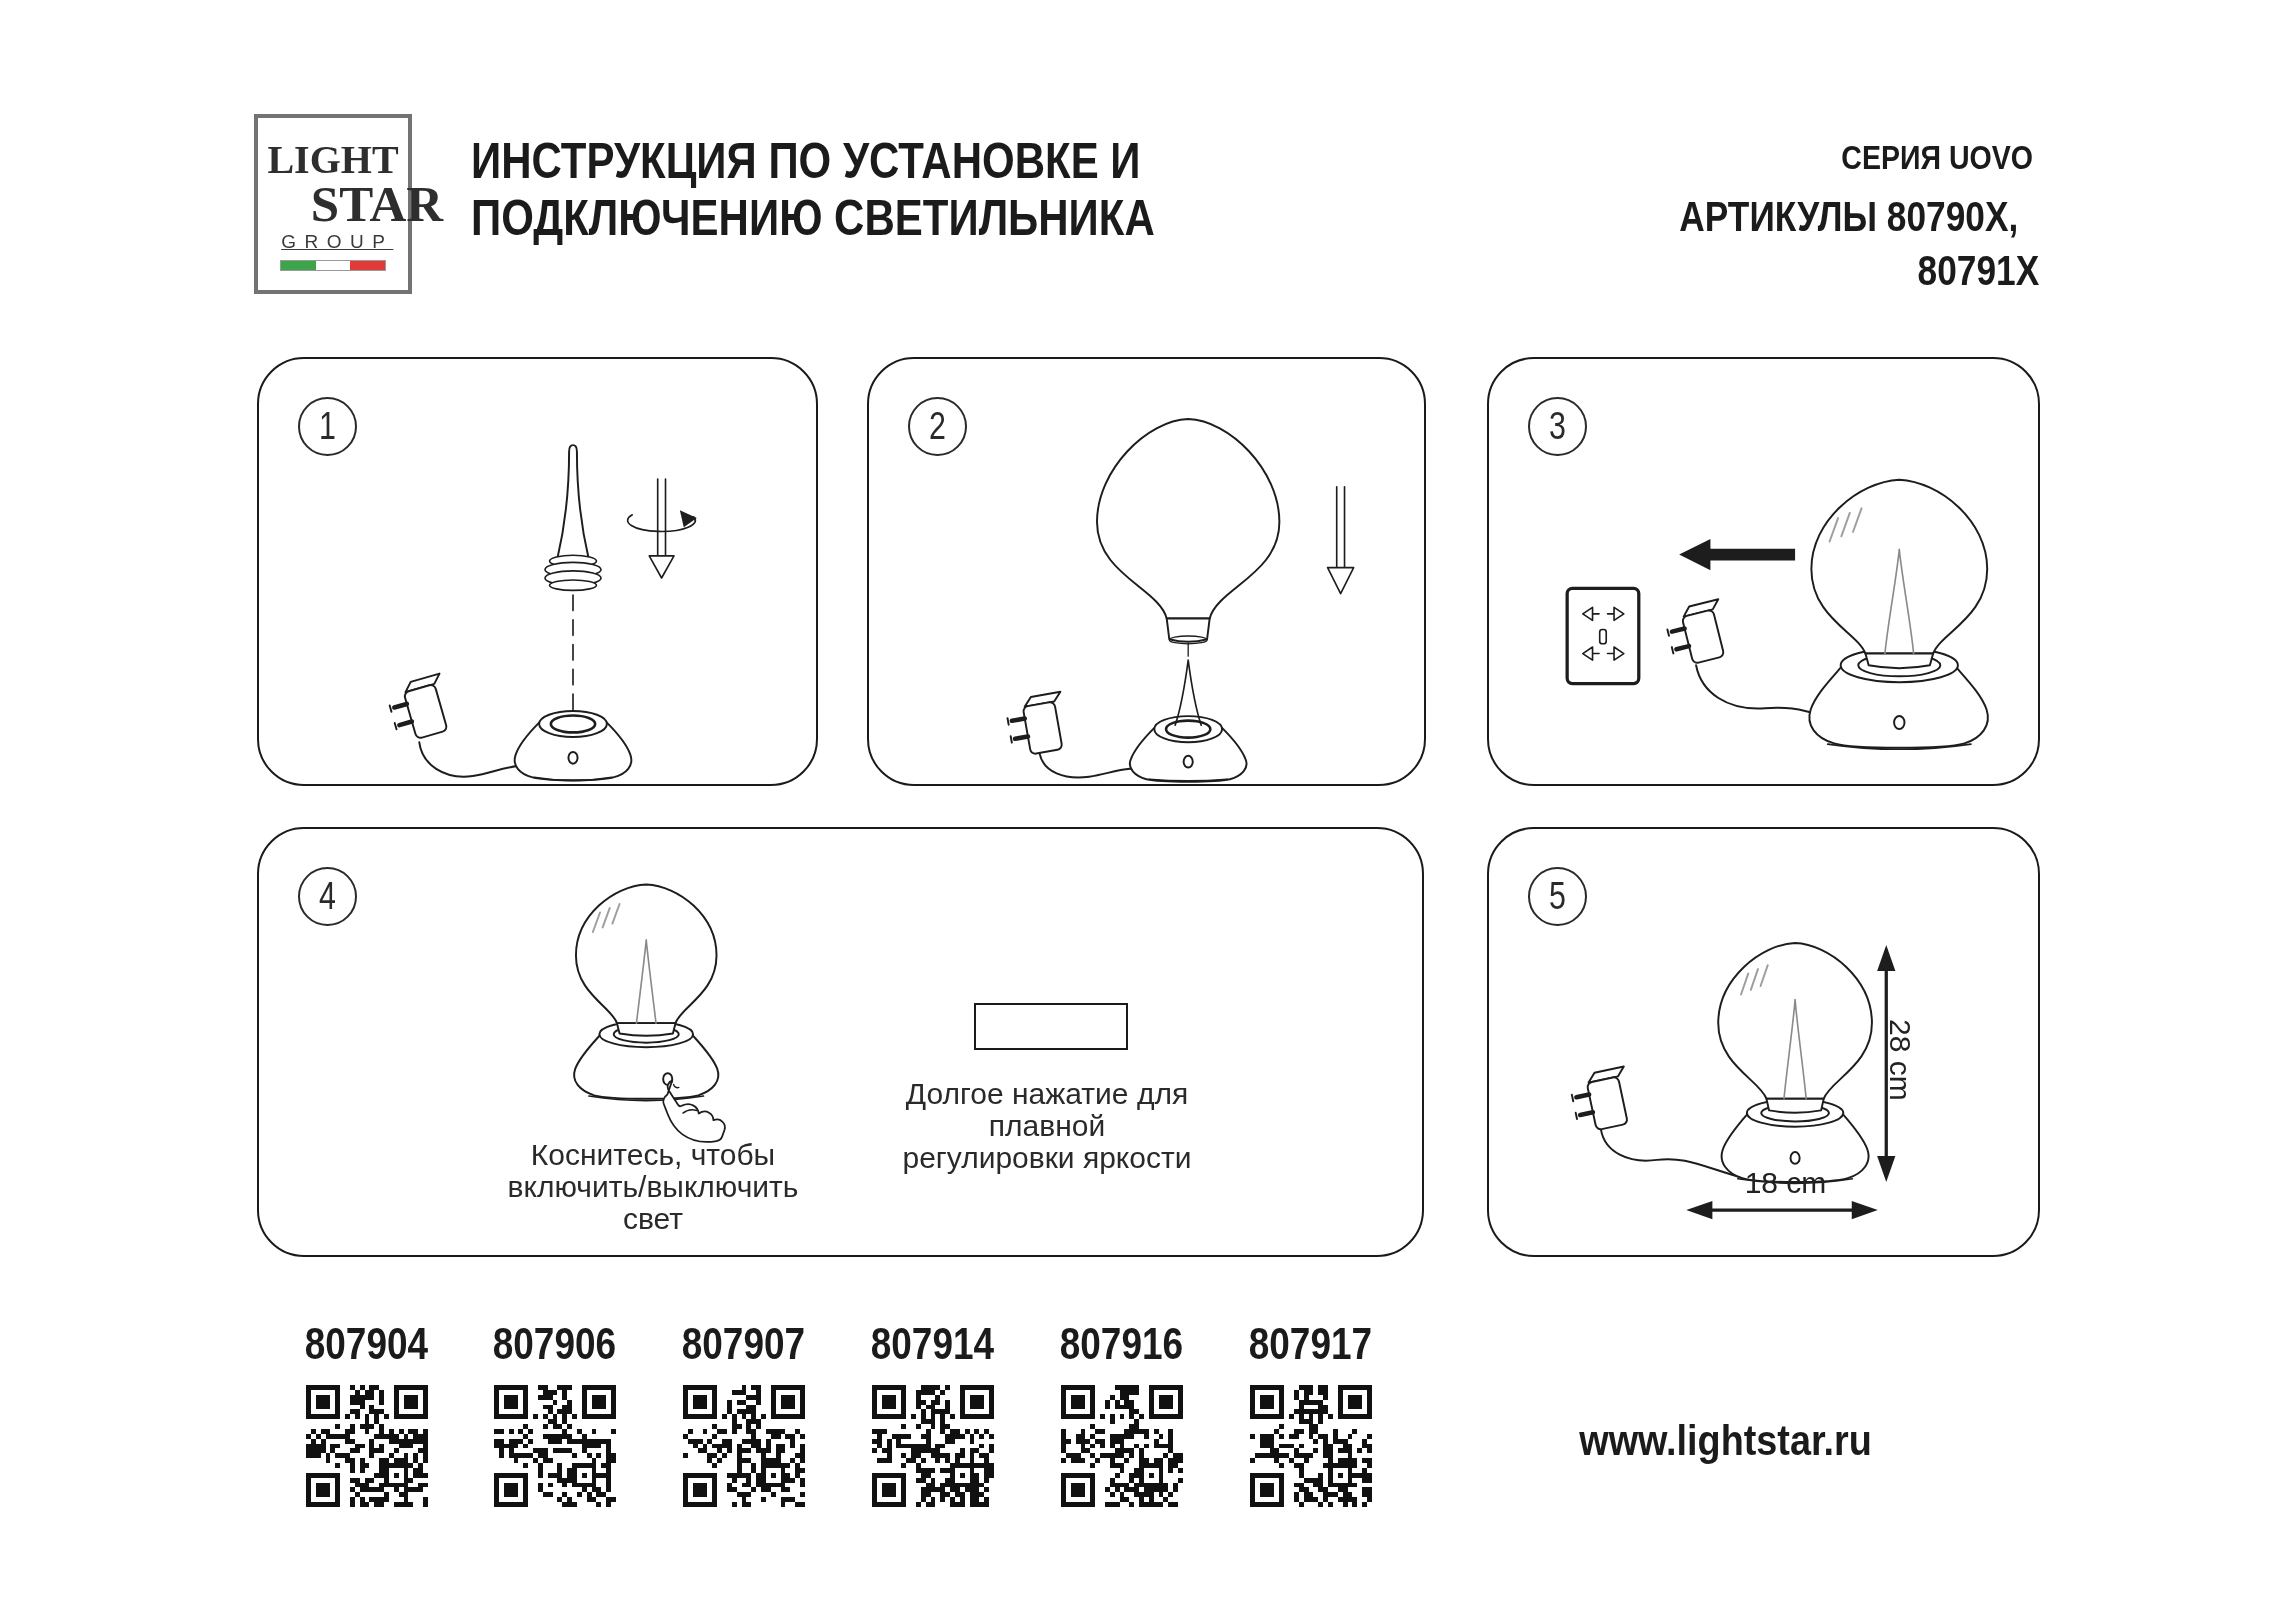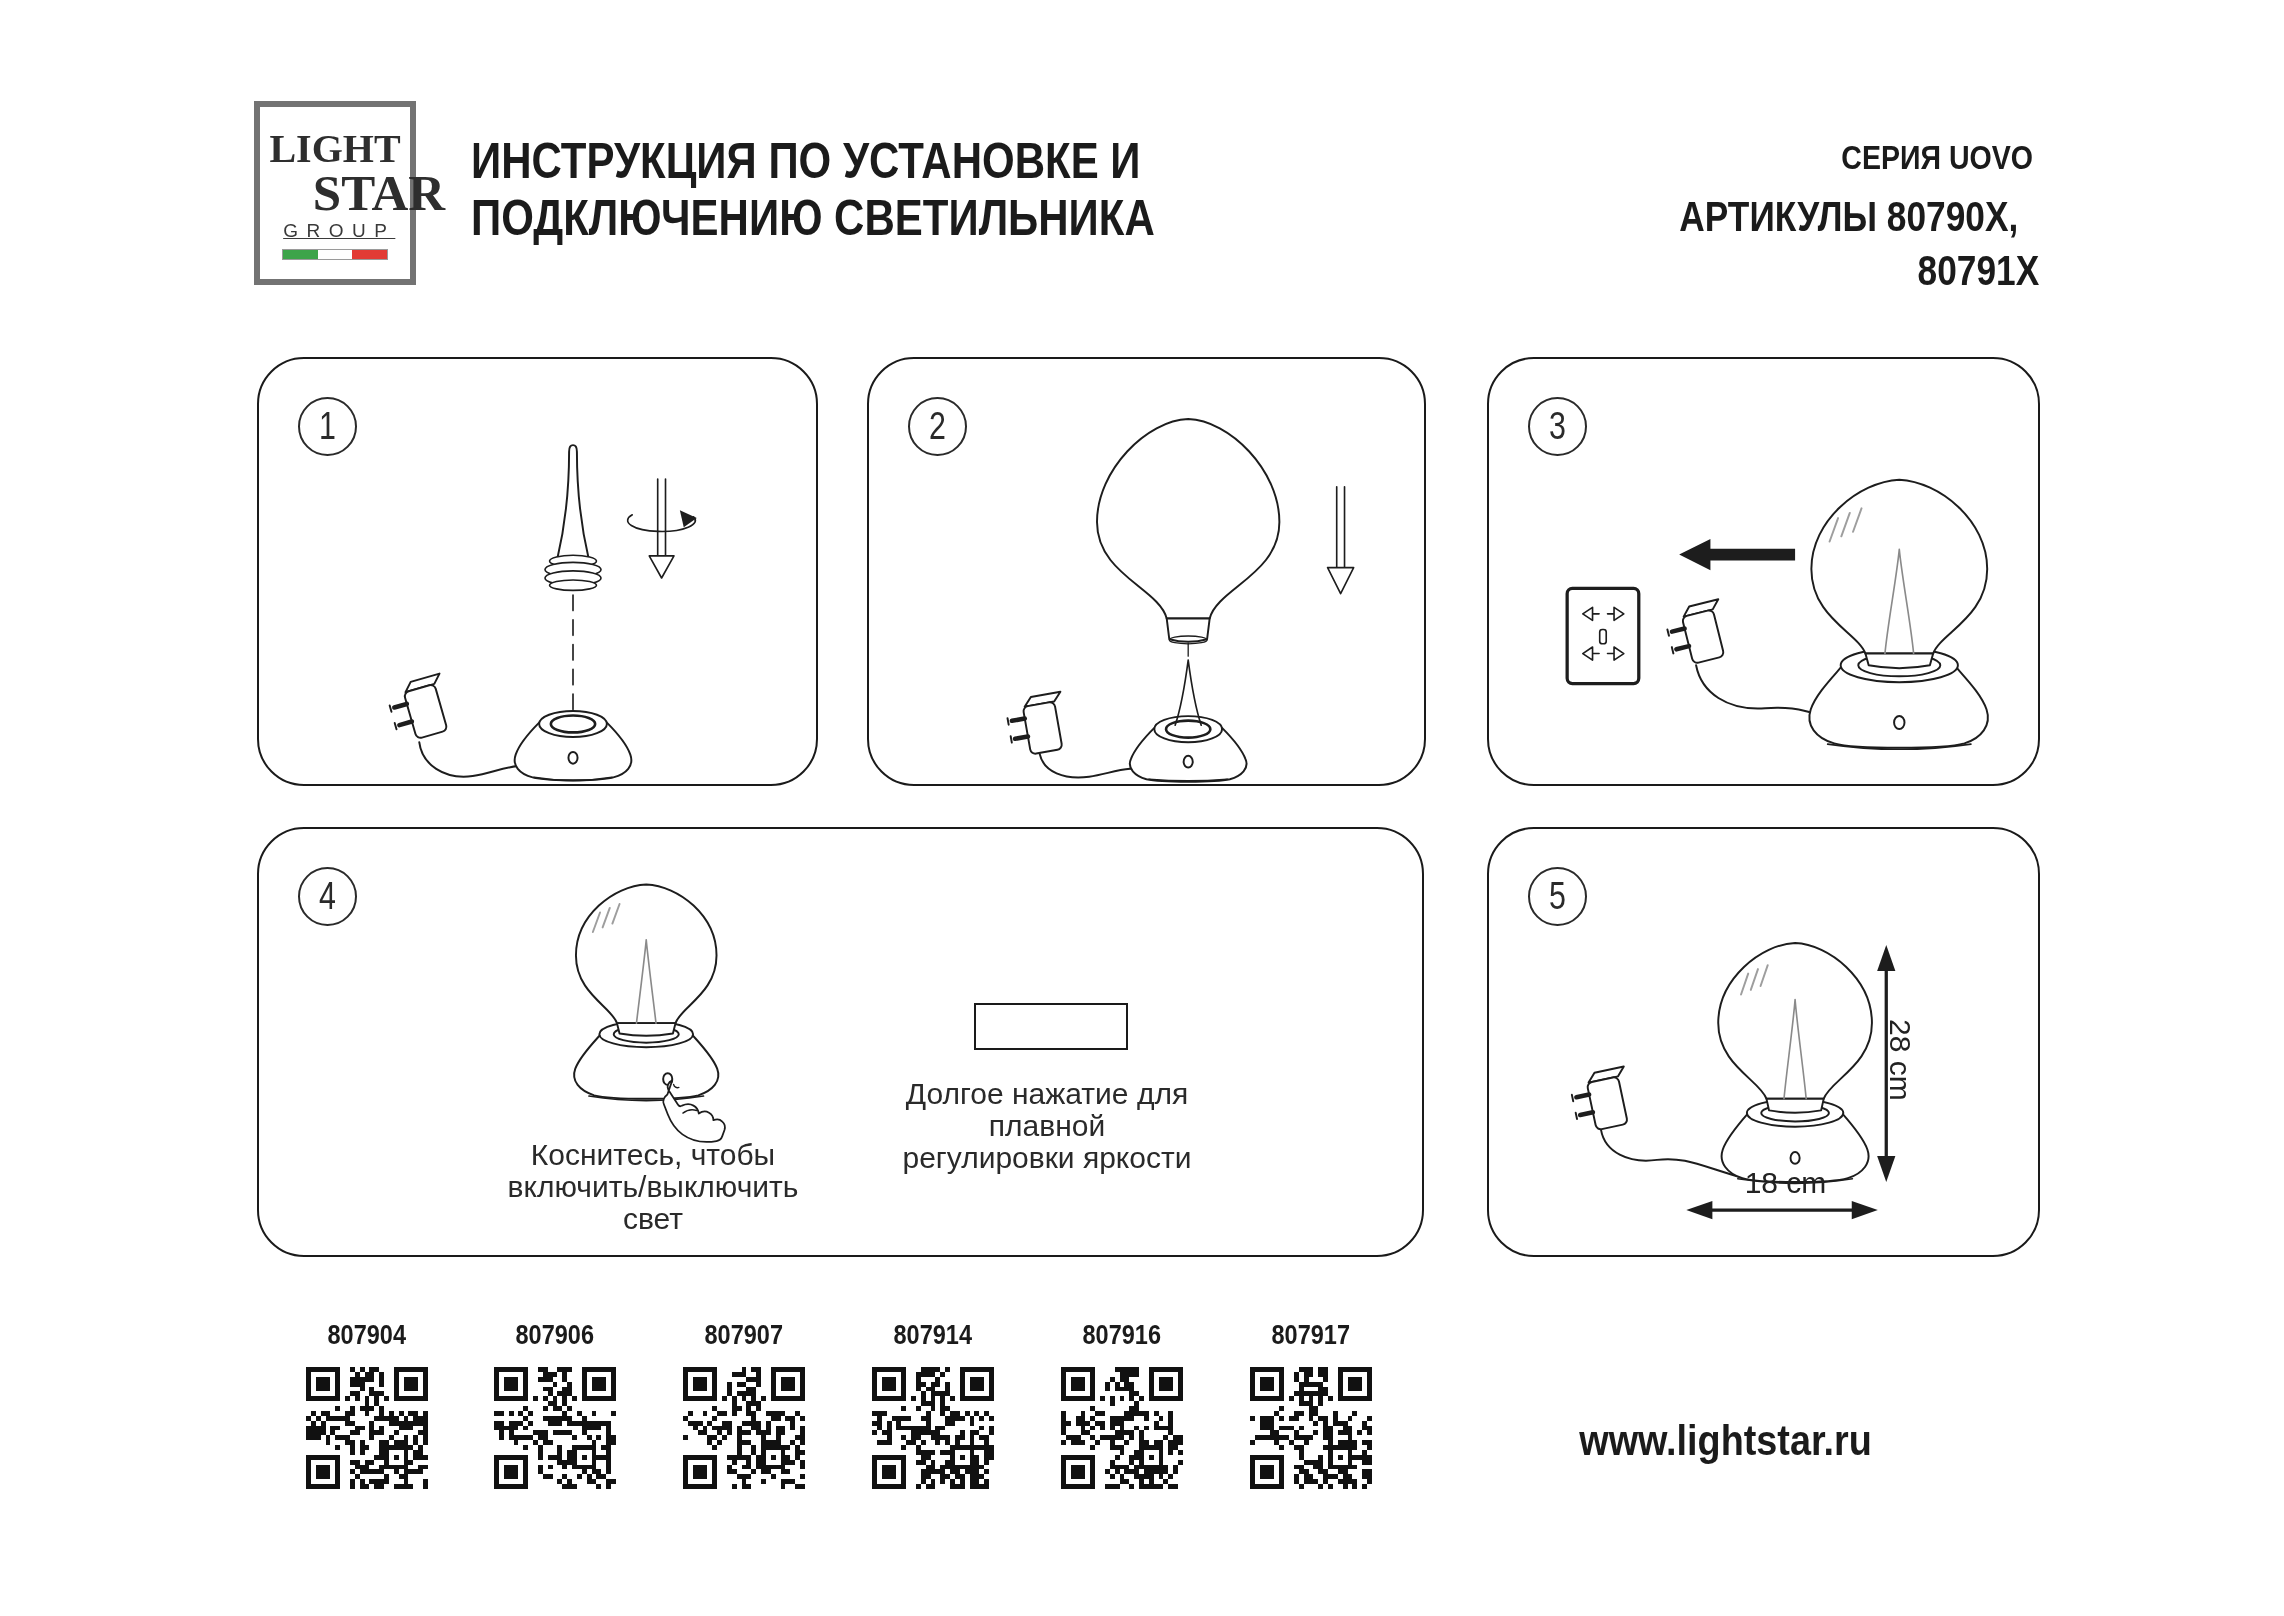--- a/index.html
+++ b/index.html
@@ -2,21 +2,21 @@
 <html style="font-size:10.4px"><head>
 <meta charset="utf-8">
 <style>
   html,body{margin:0;padding:0;background:#ffffff;}
   body{position:relative;width:2284px;height:1616px;overflow:hidden;
        font-family:"Liberation Sans",sans-serif;color:#1d1d1d;}
   .abs{position:absolute;}
   .cond{display:inline-block;transform:scaleX(.84);transform-origin:left top;white-space:nowrap;}
   .condc{display:inline-block;transform:scaleX(.84);transform-origin:center top;white-space:nowrap;}
   
-  .logo-box{position:absolute;left:254px;top:101px;width:150px;height:172px;border:6px solid #737373;background:#fff;}
+  .logo-box{position:absolute;left:254px;top:114px;width:150px;height:172px;border:4px solid #737373;background:#fff;}
   .logo-light{position:absolute;left:0;top:18px;width:100%;text-align:center;
               font-family:"Liberation Serif",serif;font-weight:bold;font-size:40px;letter-spacing:0px;color:#2e2e2e;}
   .logo-star{position:absolute;left:0;top:57px;width:100%;text-align:center;
              font-family:"Liberation Serif",serif;font-weight:bold;font-size:51px;color:#2e2e2e;margin-left:44px;}
   .logo-group{position:absolute;left:0;top:113px;width:100%;text-align:center;
               font-size:19px;font-weight:400;letter-spacing:8.5px;text-indent:8.5px;color:#3a3a3a;text-decoration:underline;}
   .flag{position:absolute;left:22px;top:142px;width:104px;height:9px;border:0.7px solid #9a9a9a;display:flex;}
   .flag div{flex:1;}
   .title-line{position:absolute;left:471px;font-size:50px;font-weight:bold;line-height:57px;color:#1b1b1b;}
   .series-line{position:absolute;left:1465px;width:586px;text-align:right;font-weight:bold;color:#1b1b1b;}
@@ -29,21 +29,21 @@
   .ln{stroke:#1d1d1d;stroke-width:3;fill:none;stroke-linecap:round;stroke-linejoin:round;}
   .f{fill:#ffffff;}
   .solid{fill:#1d1d1d;stroke:none;}
   .thin{stroke:#8a8a8a;stroke-width:2.5;fill:none;stroke-linecap:round;}
   .hl{stroke:#9e9e9e;stroke-width:3;fill:none;stroke-linecap:round;}
   .cap{position:absolute;text-align:center;font-size:30px;line-height:32px;color:#2a2a2a;}
   .hold-box{position:absolute;border:2.6px solid #1a1a1a;background:#fff;}
   .dim-label{font-size:30px;color:#222;}
   
   .art-col{position:absolute;width:189px;text-align:center;}
-  .artnum{font-size:28px;font-weight:bold;color:#1b1b1b;}
+  .artnum{font-size:44px;font-weight:bold;color:#1b1b1b;}
   .qr{width:122px;height:122px;margin:15.6px auto 0 auto;}
   .qr svg{width:122px;height:122px;display:block;}
   .site{position:absolute;left:1563px;top:1417px;width:391px;text-align:left;
         font-size:42px;font-weight:bold;color:#1b1b1b;}
 </style>
 </head>
 <body>
 
 <div class="logo-box">
   <div class="logo-light">LIGHT</div>

